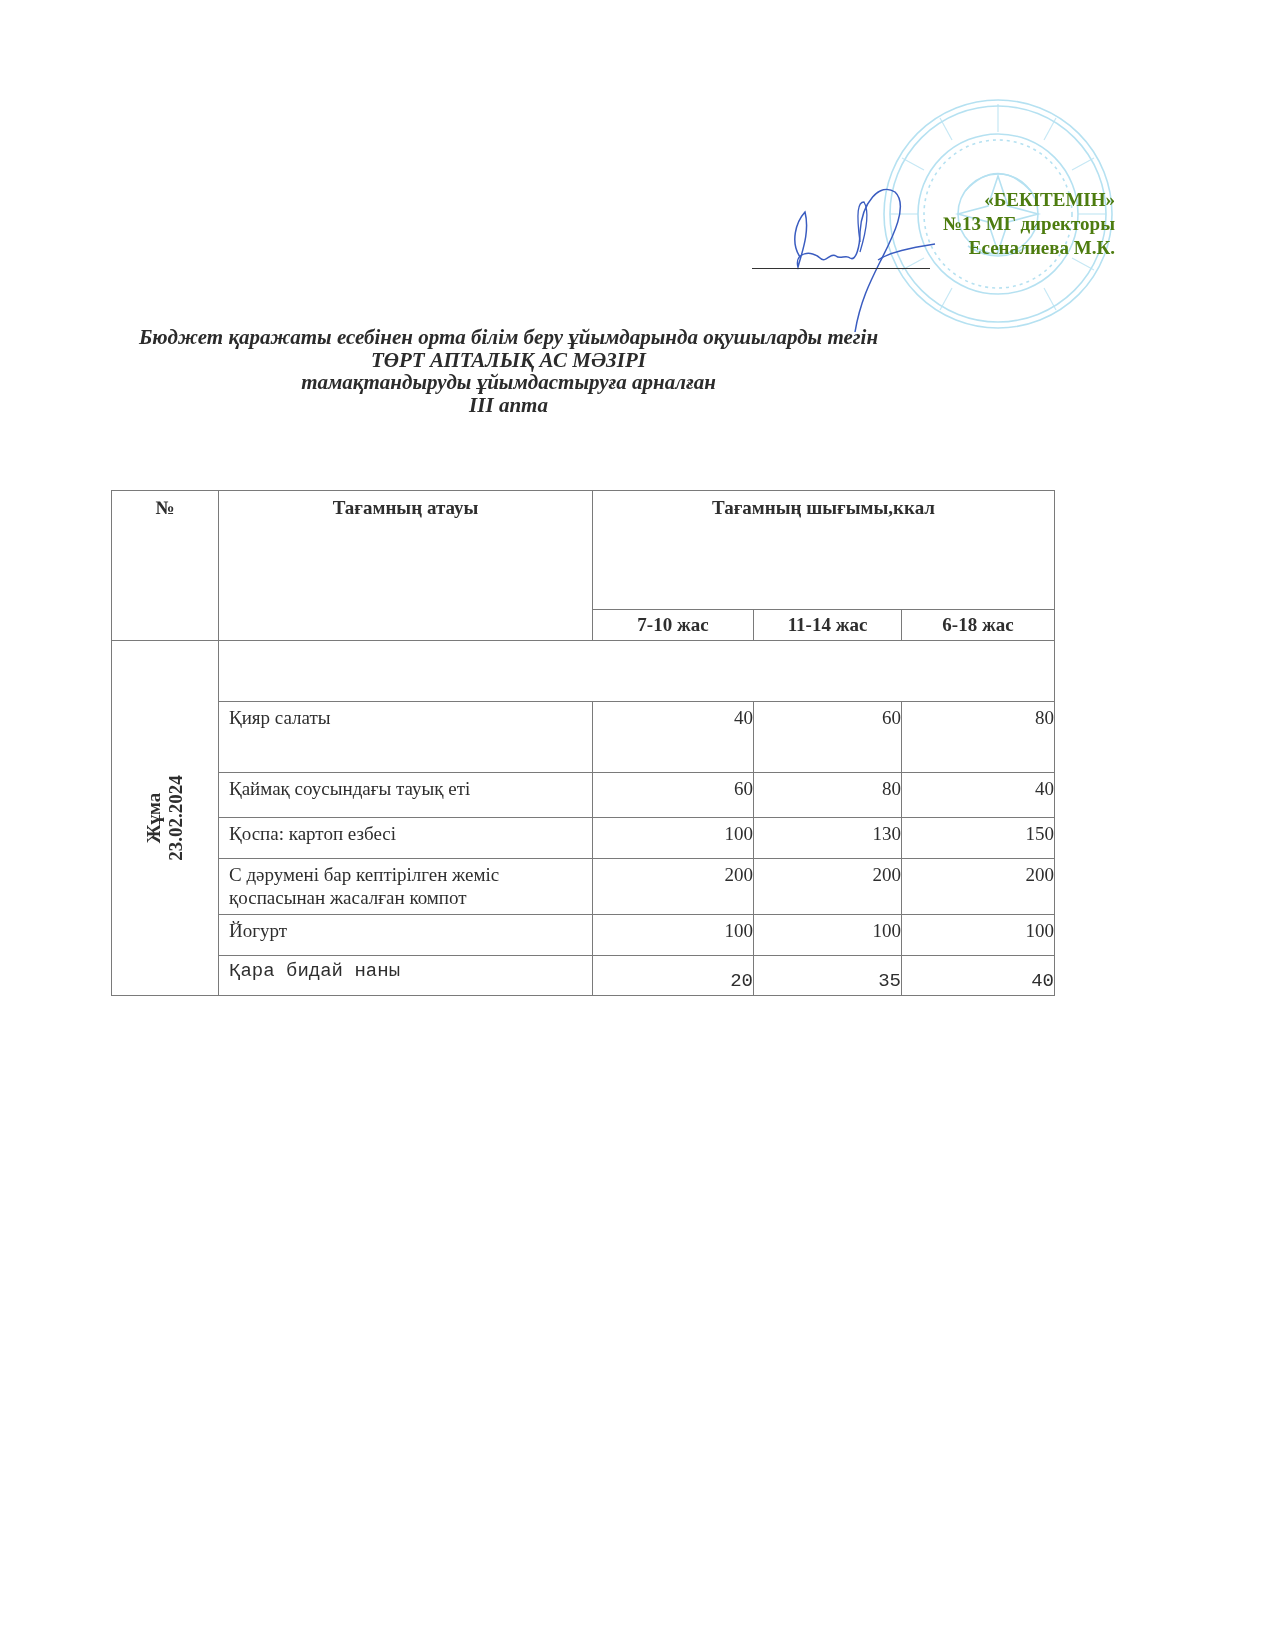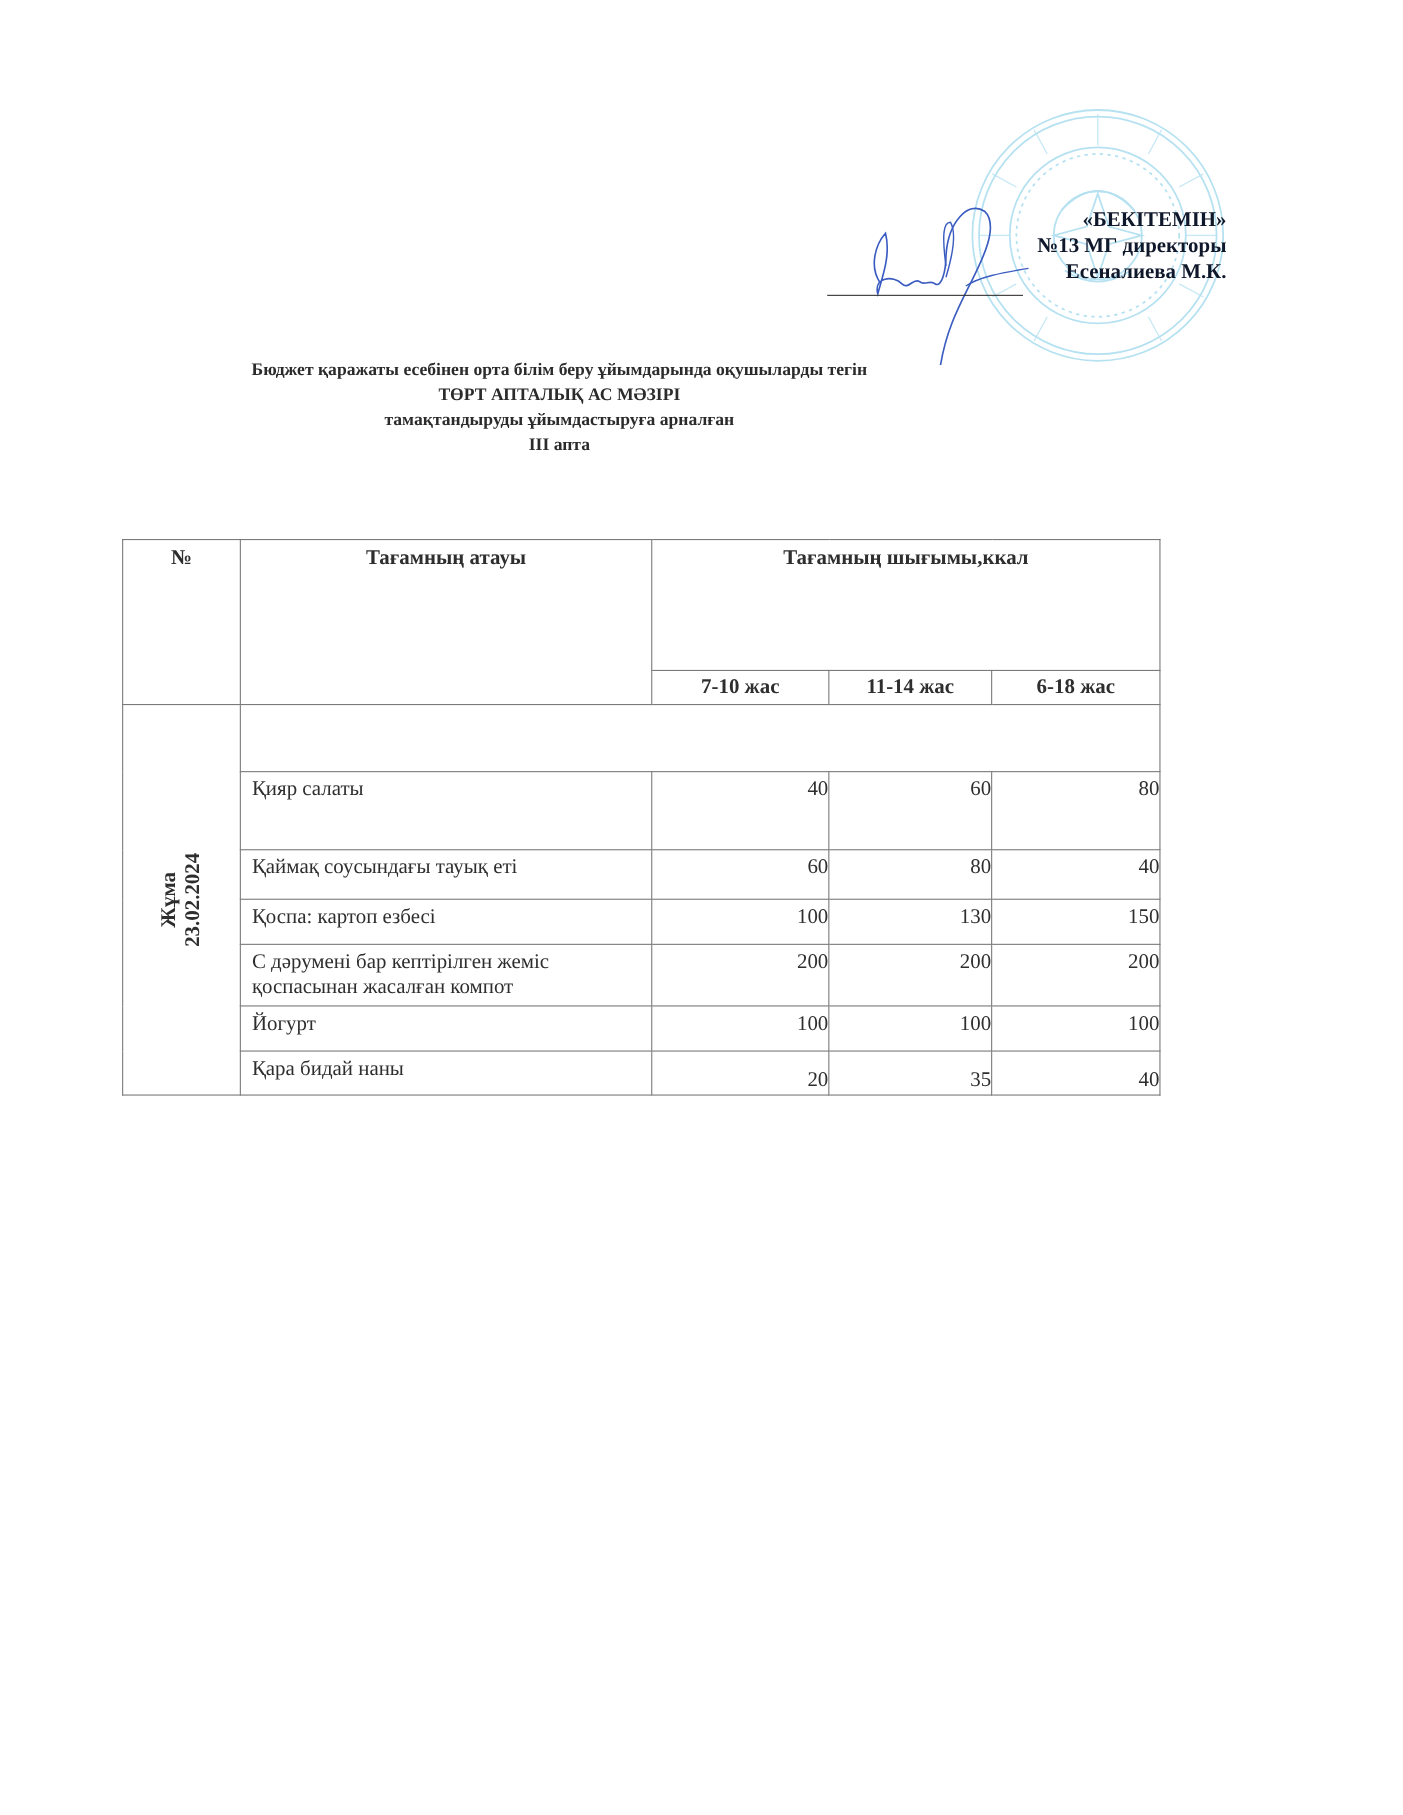--- a/index.html
+++ b/index.html
@@ -5,28 +5,28 @@
   html, body { margin: 0; padding: 0; background: #ffffff; }
   body { width: 1275px; height: 1650px; position: relative; overflow: hidden;
          font-family: "Liberation Serif", "DejaVu Serif", serif; color: #2a2a2a; }
 
   
   .stamp { position: absolute; left: 880px; top: 96px; width: 236px; height: 236px; }
   .signature { position: absolute; left: 760px; top: 172px; width: 200px; height: 160px; }
 
   
   .approval { position: absolute; right: 160px; top: 188px; text-align: right;
-              font-weight: bold; font-size: 19px; line-height: 24px; color: #0f172a; }
+              font-weight: bold; font-size: 19px; line-height: 24px; color: #4d7c0f; }
   .approval div { white-space: nowrap; }
   .sign-line { position: absolute; left: 752px; top: 268px; width: 178px; height: 0;
                border-top: 1.3px solid #333; }
 
   
   .title { position: absolute; left: 0; width: 1017px; top: 326px; text-align: center;
-           font-weight: bold; font-size: 16px; line-height: 22.6px; color: #2b2b2b; }
+           font-weight: bold; font-size: 21px; line-height: 22.6px; color: #2b2b2b; font-style: italic; }
   .title div { white-space: nowrap; }
 
   
   .menu-table { position: absolute; left: 111px; top: 490px; width: 943px;
                 border-collapse: collapse; table-layout: fixed;
                 font-size: 19px; color: #2e2e2e; }
   .menu-table td, .menu-table th { border: 1px solid #7a7a7a; padding: 0; vertical-align: top; }
   .menu-table th { font-weight: bold; text-align: center; }
   .h-no { height: 120px; padding-top: 6px !important; }
   .h-name { padding-top: 6px !important; }
@@ -37,21 +37,21 @@
                white-space: nowrap; font-weight: bold; font-size: 19px; line-height: 22px; text-align: center; }
   .empty-row td { height: 60px; }
   .dish { padding: 4px 10px 0 10px !important; line-height: 23px; text-align: left; margin-top: 32px; }
   .val { text-align: right; padding-top: 4px !important; line-height: 23px; }
   .val-low { vertical-align: bottom !important; padding-bottom: 2px !important; padding-top: 0 !important; }
   .r1 td { height: 66px; }
   .r2 td { height: 40px; }
   .r3 td { height: 36px; }
   .r4 td { height: 51px; padding-left: 43px; }
   .r5 td { height: 36px; }
-  .r6 td { height: 35px; }
+  .r6 td { height: 35px; font-family: Liberation Mono, monospace; }
 </style>
 </head>
 <body>
 
 <svg class="stamp" viewBox="0 0 236 236">
   <g fill="none" stroke="#a9dcef" stroke-width="1.6" opacity="0.85">
     <circle cx="118" cy="118" r="114"></circle>
     <circle cx="118" cy="118" r="108"></circle>
     <circle cx="118" cy="118" r="80"></circle>
     <circle cx="118" cy="118" r="74" stroke-dasharray="3 4"></circle>

